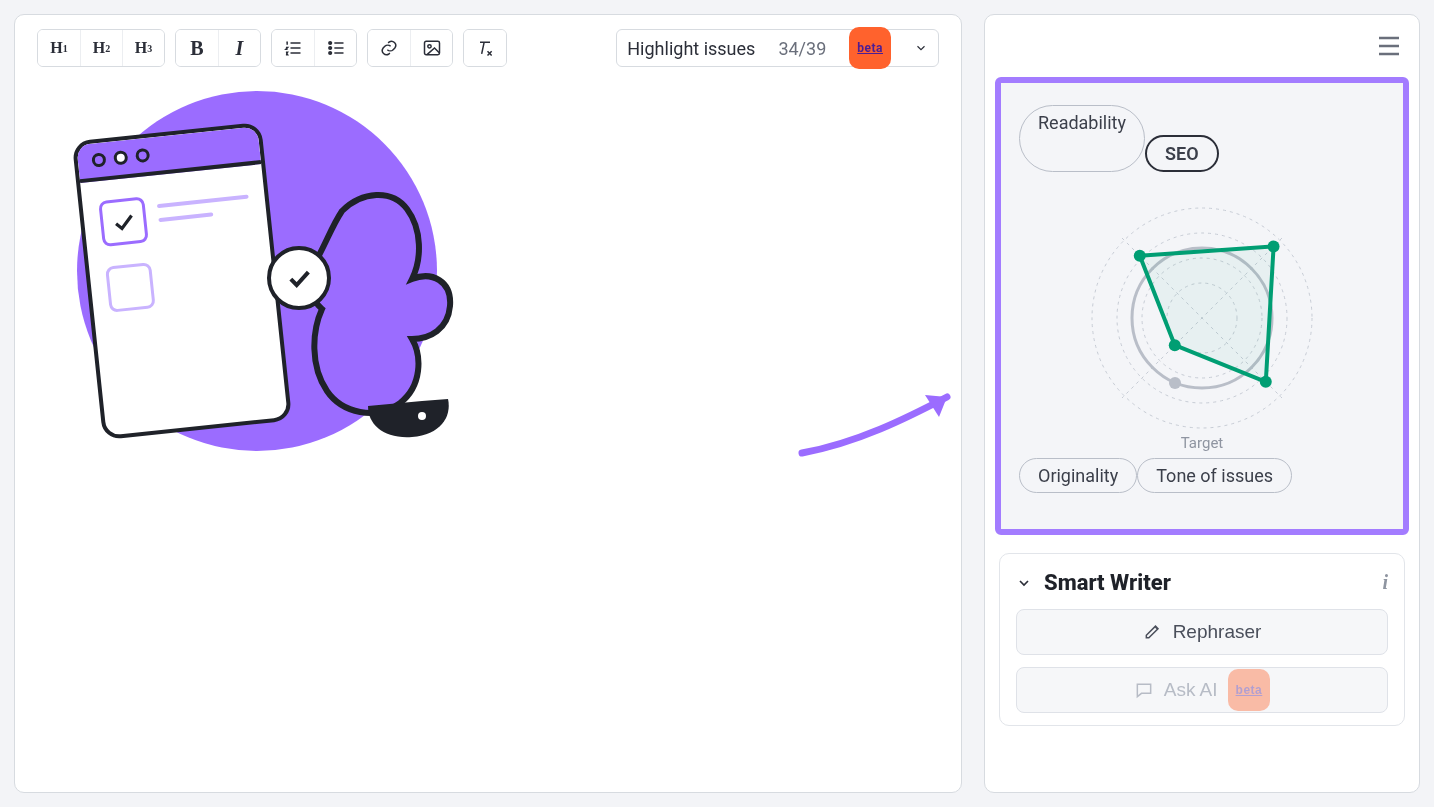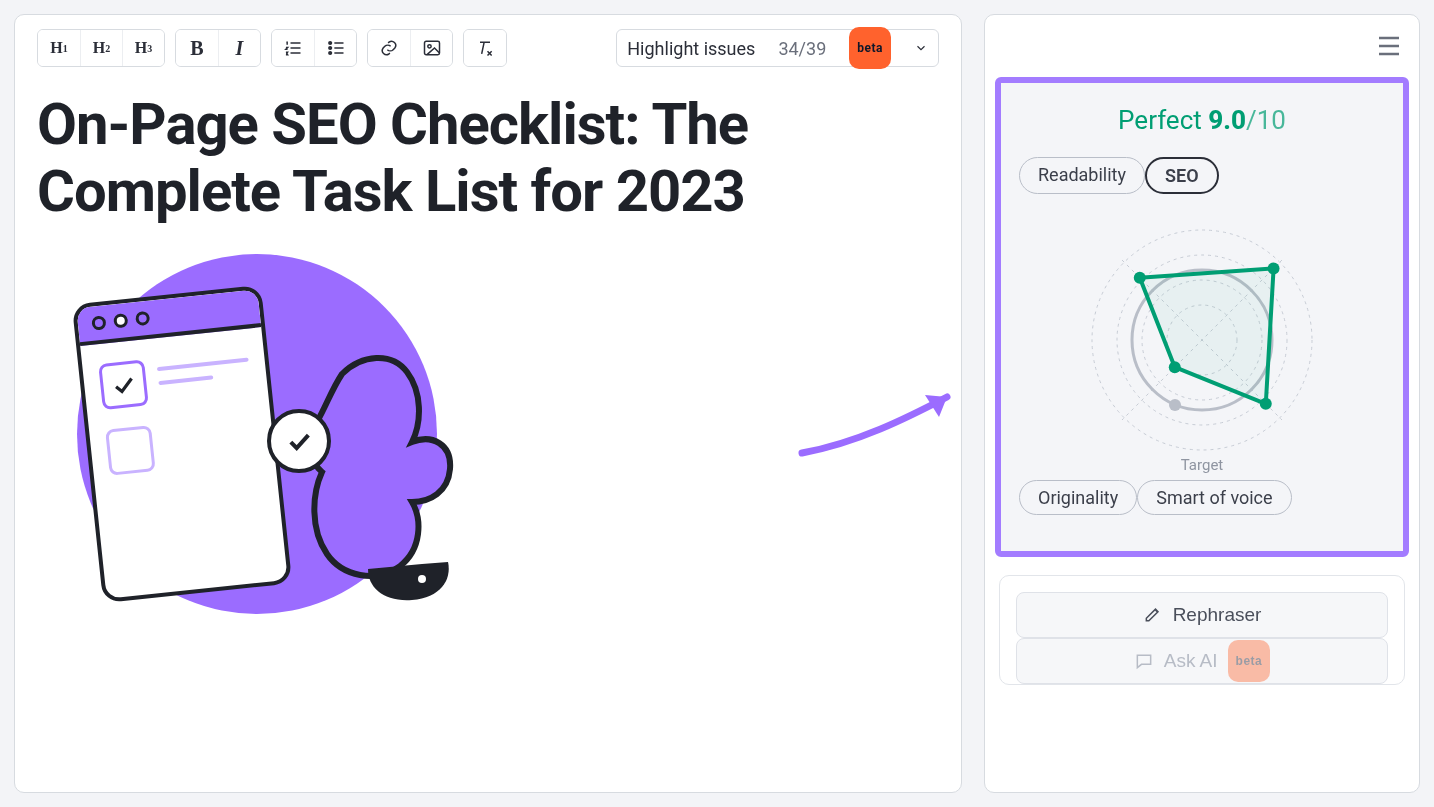--- a/index.html
+++ b/index.html
@@ -67,26 +67,27 @@
     border: 1px solid #d7dbe0;
     border-radius: 6px;
     padding: 6px 10px;
     height: 38px;
     cursor: pointer;
   }
   .highlight-panel .label { color: #2b2e38; font-size: 18px; }
   .highlight-panel .count { color: #6a6f7b; font-size: 18px; }
   .badge {
     background: #ff622d;
-    color: #0f172a;
+    color: #4c1d95;
     font-size: 12px;
     font-weight: 700;
     border-radius: 10px;
     padding: 14px 8px;
     letter-spacing: .5px;
+    text-decoration: underline;
   }
   .chevron { width: 14px; height: 14px; stroke:#2b2e38; stroke-width:2; fill:none; }
 
   .doc-title {
     font-size: 58px;
     font-weight: 700;
     color: #1f2229;
     line-height: 1.15;
     letter-spacing: -1px;
     margin-bottom: 30px;
@@ -193,21 +194,21 @@
   .metric-row { width:100%;display:flex;justify-content:flex-start;margin-bottom:10px; }
   .metric-pill {
     border:1.5px solid #b9bec8;
     border-radius:999px;
     padding:6px 18px;
     color:#3b3f4a;
     font-size:18px;
     background:#f4f5f8;
     cursor:pointer;
   }
-  .metric-pill.active { border-width:2.5px;border-color:#2b2e38;font-weight:600; }
+  .metric-pill.active { border-width:2.5px;border-color:#2b2e38;font-weight:600;margin-top:30px; }
 
   .radar-wrap { width:260px;height:260px;margin:6px 0 2px 0; }
   .radar-wrap svg { width:100%;height:100%; }
   .target-label { color:#8f95a1;font-size:15px;margin-top:-16px;margin-bottom:6px; }
 
   
   .writer-panel {
     border:1px solid #e2e5ea;
     border-radius:10px;
     margin:0 14px;
@@ -226,20 +227,21 @@
     background:#f6f7f9;
     border-radius:8px;
     height:46px;
     display:flex;
     align-items:center;
     justify-content:center;
     gap:10px;
     color:#4a4f5b;
     font-size:19px;
     font-weight:500;
+    margin-bottom:12px;
     cursor:pointer;
   }
   .writer-btn.dim { color:#b7bcc6;align-items:center; }
   .writer-btn svg { width:20px;height:20px;stroke:currentColor;stroke-width:1.8;fill:none; }
   .writer-btn .badge { background:#ff622d;opacity:.4; }
 </style>
 </head>
 <body>
 
 <div class="editor">
@@ -313,21 +315,20 @@
       <span class="label">Highlight issues</span>
       <span class="count">34/39</span>
       <span class="badge">beta</span>
       <svg class="chevron" viewBox="0 0 24 24">
           <path d="M6 9l6 6 6-6"></path>
         </svg>
     </div>
 
   </div>
 
-  <h1 class="doc-title">On-Page SEO Checklist: The Complete Task List for 2023</h1>
 
   <div class="illustration">
     <div class="blob"></div>
     <div class="paper">
       <div class="paper-top">
         <div class="dot"></div>
           <div class="dot filled"></div>
           <div class="dot"></div>
       </div>
       <div class="check-row">
@@ -368,24 +369,20 @@
 
 <div class="sidebar">
 
   <div class="side-top">
     <svg class="hamburger" viewBox="0 0 24 20">
       <path d="M2 2h20M2 10h20M2 18h20"></path>
     </svg>
   </div>
 
   <div class="score-card">
-    <div class="score-title">
-      <span>Perfect</span>
-      <span class="val">9.0</span><span class="max">/10</span>
-    </div>
 
     <div class="metric-row">
       <div class="metric-pill">Readability</div>
       <div class="metric-pill active">SEO</div>
     </div>
 
     <div class="radar-wrap">
       <svg viewBox="0 0 260 260">
         <g stroke="#c7ccd5" stroke-dasharray="3 4" fill="none">
           <circle cx="130" cy="130" r="110"></circle>
@@ -405,25 +402,32 @@
             <circle cx="201.5592062560786" cy="58.44079374392139" r="6"></circle>
             <circle cx="193.78103166302657" cy="193.78103166302657" r="6"></circle>
             <circle cx="102.77638892431793" cy="157.22361107568207" r="6"></circle>
           </g>
       </svg>
     </div>
     <div class="target-label">Target</div>
 
     <div class="metric-row">
       <div class="metric-pill">Originality</div>
-      <div class="metric-pill">Smart of voice</div>
+      <div class="metric-pill">Tone of issues</div>
     </div>
   </div>
 
   <div class="writer-panel">
+    <div class="writer-head">
+      <svg class="caret-down" viewBox="0 0 24 24">
+          <path d="M6 9l6 6 6-6"></path>
+        </svg>
+      <div class="writer-title">Smart Writer</div>
+      <span class="info-i">i</span>
+    </div>
 
     <button class="writer-btn">
       <svg viewBox="0 0 24 24">
         <path d="M4 16v3h3l11-11-3-3L4 16zM14 5l3 3"></path>
       </svg>
       <span>Rephraser</span>
     </button>
 
 
     <button class="writer-btn dim">

